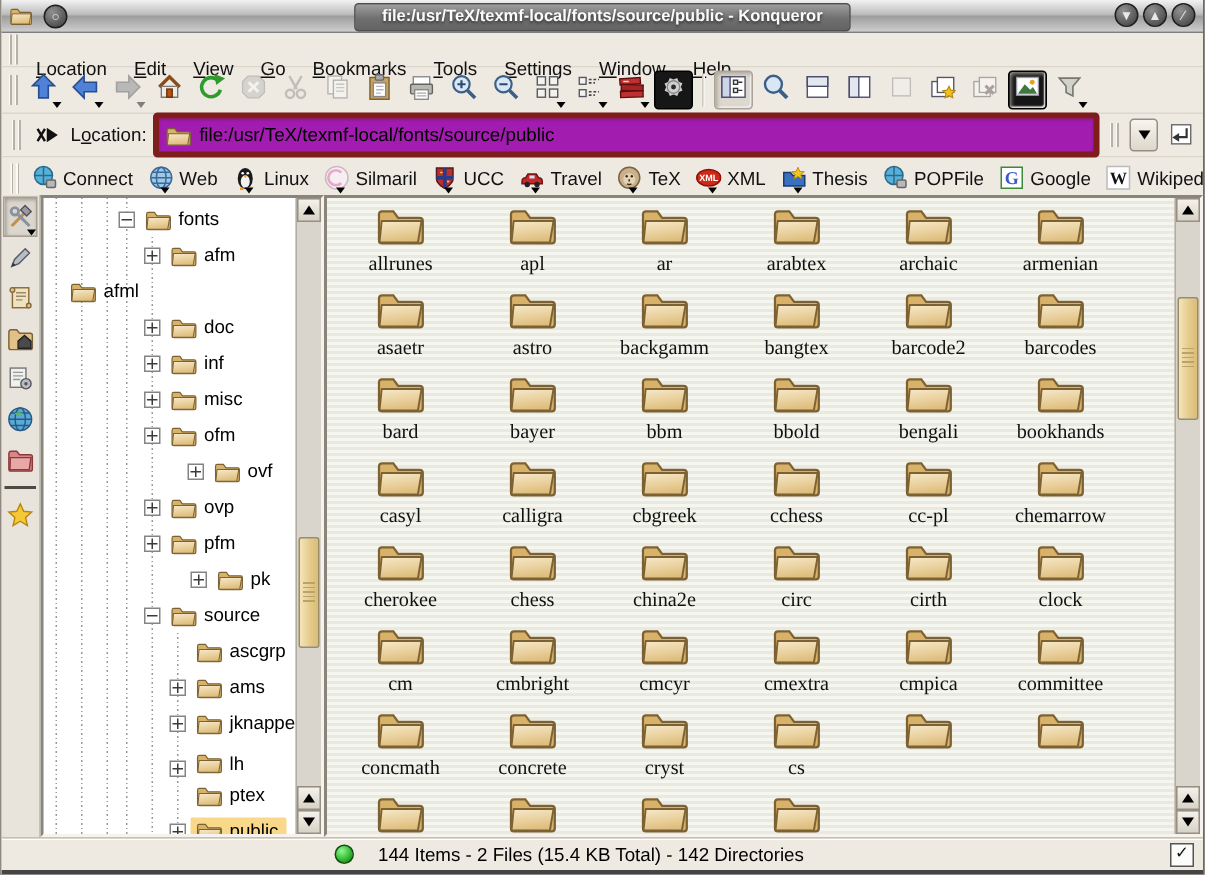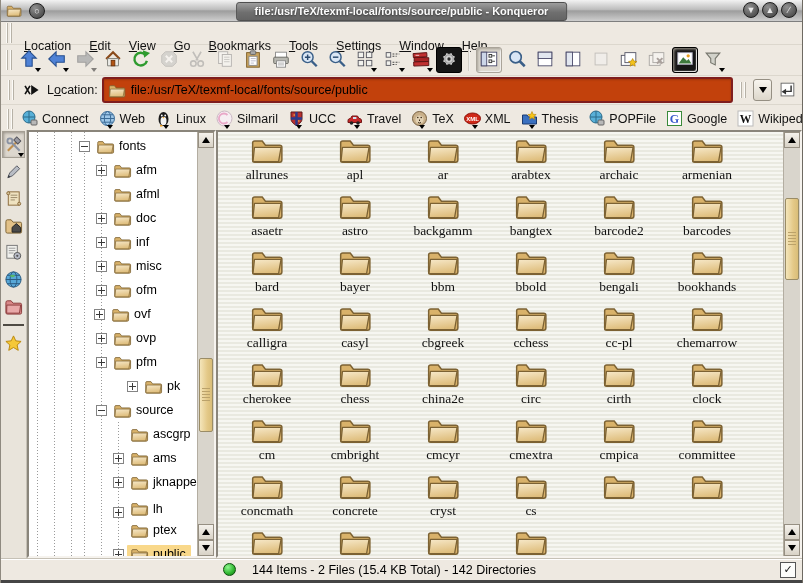--- a/index.html
+++ b/index.html
@@ -25,21 +25,21 @@
   .tbtn{width:26px;height:26px;display:flex;align-items:center;justify-content:center;position:relative;border-radius:3px;margin:0 1px;flex:none;box-sizing:border-box;}
   .tbtn.pressed{background:#ddd8cf;border:1px solid #aaa49a;box-shadow:inset 1px 1px 3px #a59f94,inset -1px -1px 1px #fff;}
   .tbtn.dark{background:#161616;border:1px solid #000;}
   .tbtn.disabled{opacity:.45;filter:grayscale(.9);}
   .dd{position:absolute;right:1px;bottom:1px;width:0;height:0;border-left:3.5px solid transparent;border-right:3.5px solid transparent;border-top:4px solid #000;}
   .tsep{width:2px;height:22px;margin:0 5px;background:linear-gradient(90deg,#c4bfb5,#fff);flex:none;}
   
   .locbar{height:28px;display:flex;align-items:center;background:#eee9e1;border-bottom:1px solid #dcd7cd;padding:0 4px;gap:4px;}
   .loc-label{font-size:12.5px;color:#111;white-space:nowrap;}
   .loc-label .ul{text-decoration:underline;}
-  .combo{flex:1;height:22px;background:#c2410c;border:2px solid #7f1d1d;border-radius:3px;display:flex;align-items:center;
+  .combo{flex:1;height:22px;background:#a21caf;border:4px solid #7f1d1d;border-radius:3px;display:flex;align-items:center;
     padding:0 4px;box-shadow:inset 0 1px 2px rgba(0,0,0,.18);min-width:0;}
   .combo-text{font-size:12.5px;color:#000;margin-left:5px;white-space:nowrap;overflow:hidden;flex:1;}
   .combo-drop{width:19px;height:22px;border:1px solid #958f83;border-radius:3px;background:linear-gradient(180deg,#f8f5ef,#ddd7cb);
     display:flex;align-items:center;justify-content:center;box-sizing:border-box;}
   .combo-drop .arr{width:0;height:0;border-left:4px solid transparent;border-right:4px solid transparent;border-top:6px solid #000;}
   .gobtn{width:22px;height:22px;display:flex;align-items:center;justify-content:center;}
   
   .bkbar{height:27px;display:flex;align-items:center;background:#eee9e1;border-bottom:1px solid #cfcabf;padding:0 3px;}
   .bk{display:flex;align-items:center;gap:4px;padding:2px 5px;font-size:12.5px;color:#111;position:relative;flex:none;}
   .bk .bdd{position:absolute;left:13px;bottom:0;width:0;height:0;border-left:3px solid transparent;border-right:3px solid transparent;border-top:4px solid #000;}
@@ -586,81 +586,81 @@
             <span class="trow">
               <span class="glyph" style="display: flex;">
                 <svg width="19" height="15" viewBox="0 0 32 26">
                   <path d="M2.5 8 V22.5 Q2.5 24.5 4.5 24.5 H28 Q30 24.5 30 22.5 V10.5 Q30 8.5 28 8.5 H14.5 L11.5 4.5 H4.5 Q2.5 4.5 2.5 6.5 Z" fill="#d9b26a" stroke="#7c6233" stroke-width="1.4"></path>
                   <path d="M4.2 10.5 H29.2 L26.9 24 H2.8 Z" fill="url(#fgrad)" stroke="#7c6233" stroke-width="1.2" stroke-linejoin="round"></path>
                 </svg>
               </span>
               <span class="tlabel">afm</span>
             </span>
           </div>
+          <div class="titem" style="">
+            <span class="texp none"></span>
+            <span class="trow">
+              <span class="glyph" style="display: flex;">
+                <svg width="19" height="15" viewBox="0 0 32 26">
+                  <path d="M2.5 8 V22.5 Q2.5 24.5 4.5 24.5 H28 Q30 24.5 30 22.5 V10.5 Q30 8.5 28 8.5 H14.5 L11.5 4.5 H4.5 Q2.5 4.5 2.5 6.5 Z" fill="#d9b26a" stroke="#7c6233" stroke-width="1.4"></path>
+                  <path d="M4.2 10.5 H29.2 L26.9 24 H2.8 Z" fill="url(#fgrad)" stroke="#7c6233" stroke-width="1.2" stroke-linejoin="round"></path>
+                </svg>
+              </span>
+              <span class="tlabel">afml</span>
+            </span>
+          </div>
           <div class="titem" style="padding-left: 67px;">
-            <span class="texp none"></span>
-            <span class="trow">
-              <span class="glyph" style="display: flex;">
-                <svg width="19" height="15" viewBox="0 0 32 26">
-                  <path d="M2.5 8 V22.5 Q2.5 24.5 4.5 24.5 H28 Q30 24.5 30 22.5 V10.5 Q30 8.5 28 8.5 H14.5 L11.5 4.5 H4.5 Q2.5 4.5 2.5 6.5 Z" fill="#d9b26a" stroke="#7c6233" stroke-width="1.4"></path>
-                  <path d="M4.2 10.5 H29.2 L26.9 24 H2.8 Z" fill="url(#fgrad)" stroke="#7c6233" stroke-width="1.2" stroke-linejoin="round"></path>
-                </svg>
-              </span>
-              <span class="tlabel">afml</span>
+            <span class="texp plus"></span>
+            <span class="trow">
+              <span class="glyph" style="display: flex;">
+                <svg width="19" height="15" viewBox="0 0 32 26">
+                  <path d="M2.5 8 V22.5 Q2.5 24.5 4.5 24.5 H28 Q30 24.5 30 22.5 V10.5 Q30 8.5 28 8.5 H14.5 L11.5 4.5 H4.5 Q2.5 4.5 2.5 6.5 Z" fill="#d9b26a" stroke="#7c6233" stroke-width="1.4"></path>
+                  <path d="M4.2 10.5 H29.2 L26.9 24 H2.8 Z" fill="url(#fgrad)" stroke="#7c6233" stroke-width="1.2" stroke-linejoin="round"></path>
+                </svg>
+              </span>
+              <span class="tlabel">doc</span>
             </span>
           </div>
           <div class="titem" style="padding-left: 67px;">
             <span class="texp plus"></span>
             <span class="trow">
               <span class="glyph" style="display: flex;">
                 <svg width="19" height="15" viewBox="0 0 32 26">
                   <path d="M2.5 8 V22.5 Q2.5 24.5 4.5 24.5 H28 Q30 24.5 30 22.5 V10.5 Q30 8.5 28 8.5 H14.5 L11.5 4.5 H4.5 Q2.5 4.5 2.5 6.5 Z" fill="#d9b26a" stroke="#7c6233" stroke-width="1.4"></path>
                   <path d="M4.2 10.5 H29.2 L26.9 24 H2.8 Z" fill="url(#fgrad)" stroke="#7c6233" stroke-width="1.2" stroke-linejoin="round"></path>
                 </svg>
               </span>
-              <span class="tlabel">doc</span>
+              <span class="tlabel">inf</span>
             </span>
           </div>
           <div class="titem" style="padding-left: 67px;">
             <span class="texp plus"></span>
             <span class="trow">
               <span class="glyph" style="display: flex;">
                 <svg width="19" height="15" viewBox="0 0 32 26">
                   <path d="M2.5 8 V22.5 Q2.5 24.5 4.5 24.5 H28 Q30 24.5 30 22.5 V10.5 Q30 8.5 28 8.5 H14.5 L11.5 4.5 H4.5 Q2.5 4.5 2.5 6.5 Z" fill="#d9b26a" stroke="#7c6233" stroke-width="1.4"></path>
                   <path d="M4.2 10.5 H29.2 L26.9 24 H2.8 Z" fill="url(#fgrad)" stroke="#7c6233" stroke-width="1.2" stroke-linejoin="round"></path>
                 </svg>
               </span>
-              <span class="tlabel">inf</span>
+              <span class="tlabel">misc</span>
             </span>
           </div>
           <div class="titem" style="padding-left: 67px;">
             <span class="texp plus"></span>
             <span class="trow">
               <span class="glyph" style="display: flex;">
                 <svg width="19" height="15" viewBox="0 0 32 26">
                   <path d="M2.5 8 V22.5 Q2.5 24.5 4.5 24.5 H28 Q30 24.5 30 22.5 V10.5 Q30 8.5 28 8.5 H14.5 L11.5 4.5 H4.5 Q2.5 4.5 2.5 6.5 Z" fill="#d9b26a" stroke="#7c6233" stroke-width="1.4"></path>
                   <path d="M4.2 10.5 H29.2 L26.9 24 H2.8 Z" fill="url(#fgrad)" stroke="#7c6233" stroke-width="1.2" stroke-linejoin="round"></path>
                 </svg>
               </span>
-              <span class="tlabel">misc</span>
-            </span>
-          </div>
-          <div class="titem" style="padding-left: 67px;">
-            <span class="texp plus"></span>
-            <span class="trow">
-              <span class="glyph" style="display: flex;">
-                <svg width="19" height="15" viewBox="0 0 32 26">
-                  <path d="M2.5 8 V22.5 Q2.5 24.5 4.5 24.5 H28 Q30 24.5 30 22.5 V10.5 Q30 8.5 28 8.5 H14.5 L11.5 4.5 H4.5 Q2.5 4.5 2.5 6.5 Z" fill="#d9b26a" stroke="#7c6233" stroke-width="1.4"></path>
-                  <path d="M4.2 10.5 H29.2 L26.9 24 H2.8 Z" fill="url(#fgrad)" stroke="#7c6233" stroke-width="1.2" stroke-linejoin="round"></path>
-                </svg>
-              </span>
               <span class="tlabel">ofm</span>
             </span>
           </div>
-          <div class="titem" style="padding-left: 65px;">
+          <div class="titem" style="padding-left: 96px;">
             <span class="texp plus"></span>
             <span class="trow">
               <span class="glyph" style="display: flex;">
                 <svg width="19" height="15" viewBox="0 0 32 26">
                   <path d="M2.5 8 V22.5 Q2.5 24.5 4.5 24.5 H28 Q30 24.5 30 22.5 V10.5 Q30 8.5 28 8.5 H14.5 L11.5 4.5 H4.5 Q2.5 4.5 2.5 6.5 Z" fill="#d9b26a" stroke="#7c6233" stroke-width="1.4"></path>
                   <path d="M4.2 10.5 H29.2 L26.9 24 H2.8 Z" fill="url(#fgrad)" stroke="#7c6233" stroke-width="1.2" stroke-linejoin="round"></path>
                 </svg>
               </span>
               <span class="tlabel">ovf</span>
             </span>
@@ -926,28 +926,28 @@
                 <path d="M2.5 8 V22.5 Q2.5 24.5 4.5 24.5 H28 Q30 24.5 30 22.5 V10.5 Q30 8.5 28 8.5 H14.5 L11.5 4.5 H4.5 Q2.5 4.5 2.5 6.5 Z" fill="#d9b26a" stroke="#7c6233" stroke-width="1.4"></path>
                 <path d="M4.2 10.5 H29.2 L26.9 24 H2.8 Z" fill="url(#fgrad)" stroke="#7c6233" stroke-width="1.2" stroke-linejoin="round"></path>
               </svg></span>
             <div class="flabel">bookhands</div>
           </div>
           <div class="fitem">
             <span class="glyph"><svg width="34" height="28" viewBox="0 0 32 26">
                 <path d="M2.5 8 V22.5 Q2.5 24.5 4.5 24.5 H28 Q30 24.5 30 22.5 V10.5 Q30 8.5 28 8.5 H14.5 L11.5 4.5 H4.5 Q2.5 4.5 2.5 6.5 Z" fill="#d9b26a" stroke="#7c6233" stroke-width="1.4"></path>
                 <path d="M4.2 10.5 H29.2 L26.9 24 H2.8 Z" fill="url(#fgrad)" stroke="#7c6233" stroke-width="1.2" stroke-linejoin="round"></path>
               </svg></span>
+            <div class="flabel">casyl</div>
+          </div>
+          <div class="fitem">
+            <span class="glyph"><svg width="34" height="28" viewBox="0 0 32 26">
+                <path d="M2.5 8 V22.5 Q2.5 24.5 4.5 24.5 H28 Q30 24.5 30 22.5 V10.5 Q30 8.5 28 8.5 H14.5 L11.5 4.5 H4.5 Q2.5 4.5 2.5 6.5 Z" fill="#d9b26a" stroke="#7c6233" stroke-width="1.4"></path>
+                <path d="M4.2 10.5 H29.2 L26.9 24 H2.8 Z" fill="url(#fgrad)" stroke="#7c6233" stroke-width="1.2" stroke-linejoin="round"></path>
+              </svg></span>
             <div class="flabel">calligra</div>
-          </div>
-          <div class="fitem">
-            <span class="glyph"><svg width="34" height="28" viewBox="0 0 32 26">
-                <path d="M2.5 8 V22.5 Q2.5 24.5 4.5 24.5 H28 Q30 24.5 30 22.5 V10.5 Q30 8.5 28 8.5 H14.5 L11.5 4.5 H4.5 Q2.5 4.5 2.5 6.5 Z" fill="#d9b26a" stroke="#7c6233" stroke-width="1.4"></path>
-                <path d="M4.2 10.5 H29.2 L26.9 24 H2.8 Z" fill="url(#fgrad)" stroke="#7c6233" stroke-width="1.2" stroke-linejoin="round"></path>
-              </svg></span>
-            <div class="flabel">casyl</div>
           </div>
           <div class="fitem">
             <span class="glyph"><svg width="34" height="28" viewBox="0 0 32 26">
                 <path d="M2.5 8 V22.5 Q2.5 24.5 4.5 24.5 H28 Q30 24.5 30 22.5 V10.5 Q30 8.5 28 8.5 H14.5 L11.5 4.5 H4.5 Q2.5 4.5 2.5 6.5 Z" fill="#d9b26a" stroke="#7c6233" stroke-width="1.4"></path>
                 <path d="M4.2 10.5 H29.2 L26.9 24 H2.8 Z" fill="url(#fgrad)" stroke="#7c6233" stroke-width="1.2" stroke-linejoin="round"></path>
               </svg></span>
             <div class="flabel">cbgreek</div>
           </div>
           <div class="fitem">
             <span class="glyph"><svg width="34" height="28" viewBox="0 0 32 26">

